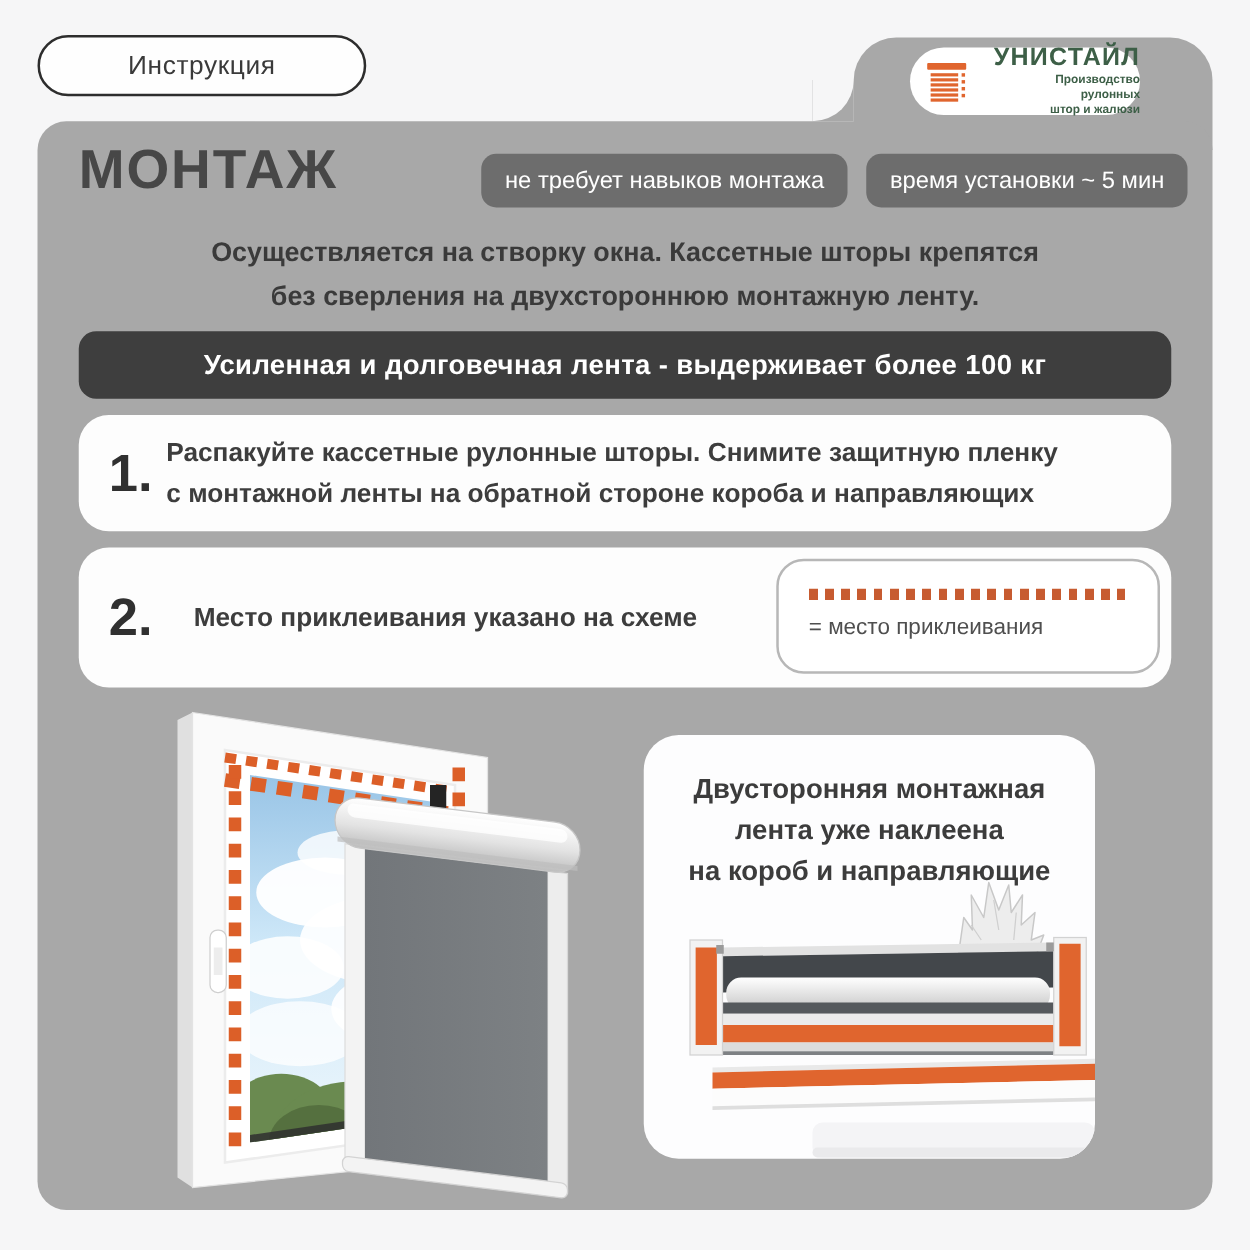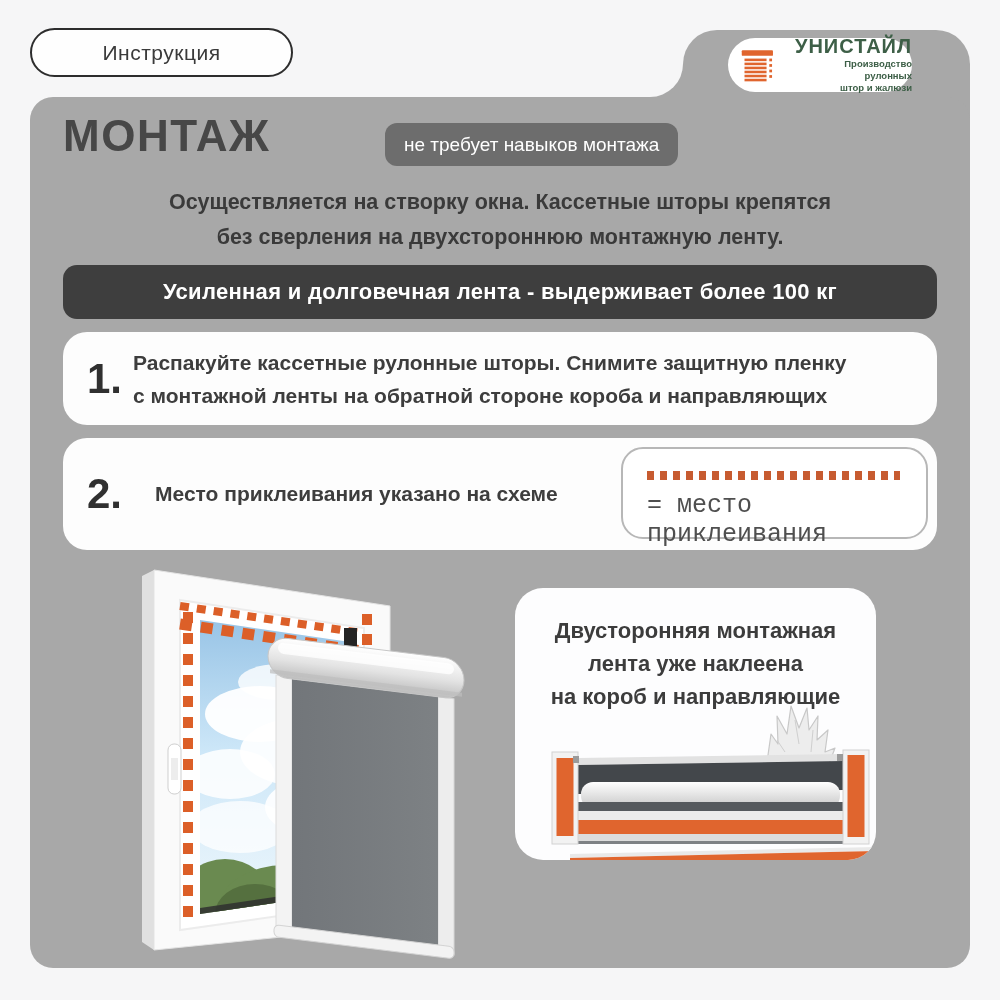--- a/index.html
+++ b/index.html
@@ -46,24 +46,24 @@
   .step-num{position:absolute;left:24px;top:50%;transform:translateY(-50%);font-size:42px;font-weight:600;color:#303030;}
   .step-text{position:absolute;top:50%;transform:translateY(-50%);font-size:21px;font-weight:600;color:#3d3d3d;line-height:1.58;white-space:nowrap;}
   .step1 .step-text{left:70px;}
   .step2 .step-text{left:92px;}
   .step-text span{display:block;}
 
   .legend-box{position:absolute;left:558px;top:9px;width:307px;height:92px;background:#fff;border:2px solid #b7b7b7;
     border-radius:22px;box-sizing:border-box;}
   .legend-dashes{position:absolute;left:24px;right:26px;top:22px;height:9px;
     background:repeating-linear-gradient(to right,#c75b30 0 7px,transparent 7px 13px);}
-  .legend-label{position:absolute;left:24px;top:42px;font-size:25px;font-weight:500;color:#4f4f4f;font-family:Liberation Mono, monospace;}
+  .legend-label{position:absolute;left:24px;top:42px;font-size:18px;font-weight:500;color:#4f4f4f;}
 
   .window-ill{position:absolute;left:80px;top:465px;width:356px;height:392px;}
-  .note-card{position:absolute;left:485px;top:491px;width:361px;height:272px;background:#fdfdfe;border-radius:28px;overflow:hidden;}
+  .note-card{position:absolute;left:485px;top:491px;width:361px;height:339px;background:#fdfdfe;border-radius:28px;overflow:hidden;}
   .note-text{position:absolute;left:0;top:26px;width:100%;text-align:center;font-size:22px;font-weight:600;color:#3c3c3c;line-height:1.5;}
   .note-text span{display:block;}
   .note-svg{position:absolute;left:0;top:112px;}
 </style>
 </head>
 <body>
 
 <div class="page">
 
   <div class="instr-btn">
@@ -95,20 +95,21 @@
         <span>штор и жалюзи</span>
       </div>
     </div>
   </div>
 
   <div class="panel">
 
     <div class="title">МОНТАЖ</div>
 
     <div class="badge badge1">не требует навыков монтажа</div>
+    <div class="badge badge2">время установки ~ 5 мин</div>
 
     <div class="intro">
       <span>Осуществляется на створку окна. Кассетные шторы крепятся</span>
       <span>без сверления на двухстороннюю монтажную ленту.</span>
     </div>
 
     <div class="highlight">Усиленная и долговечная лента - выдерживает более 100 кг</div>
 
     <div class="step step1">
       <div class="step-num">1.</div>

